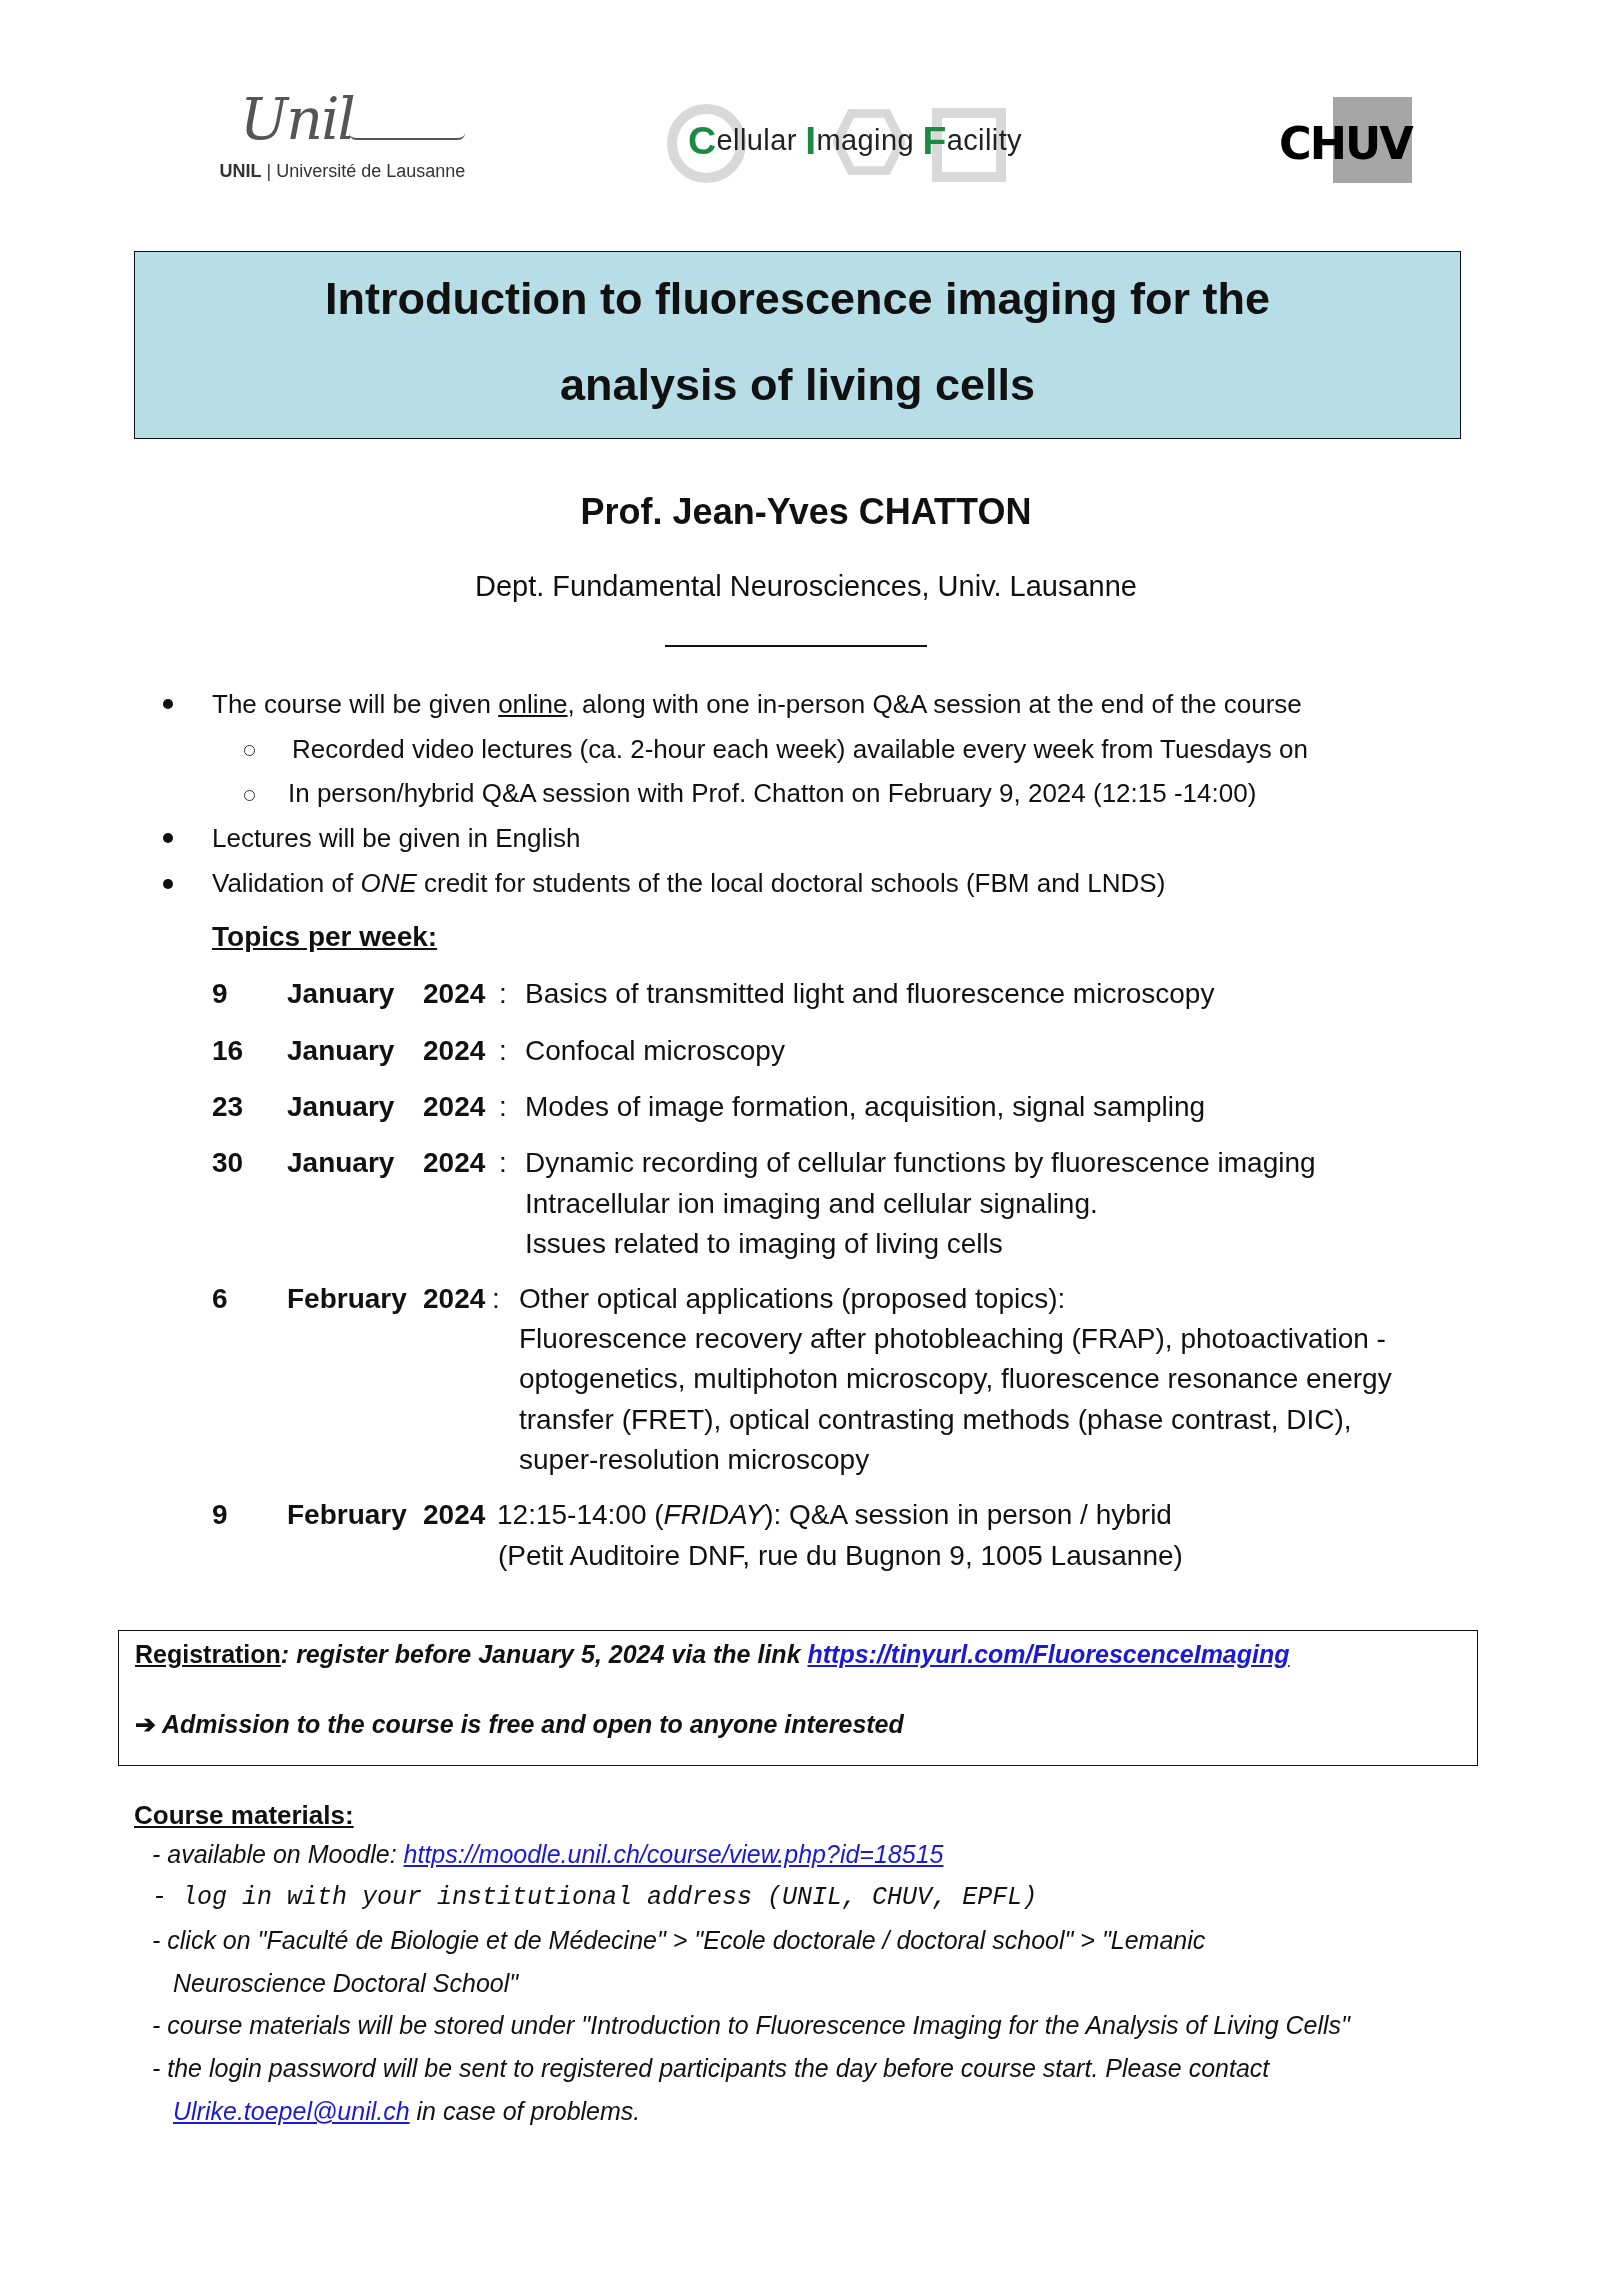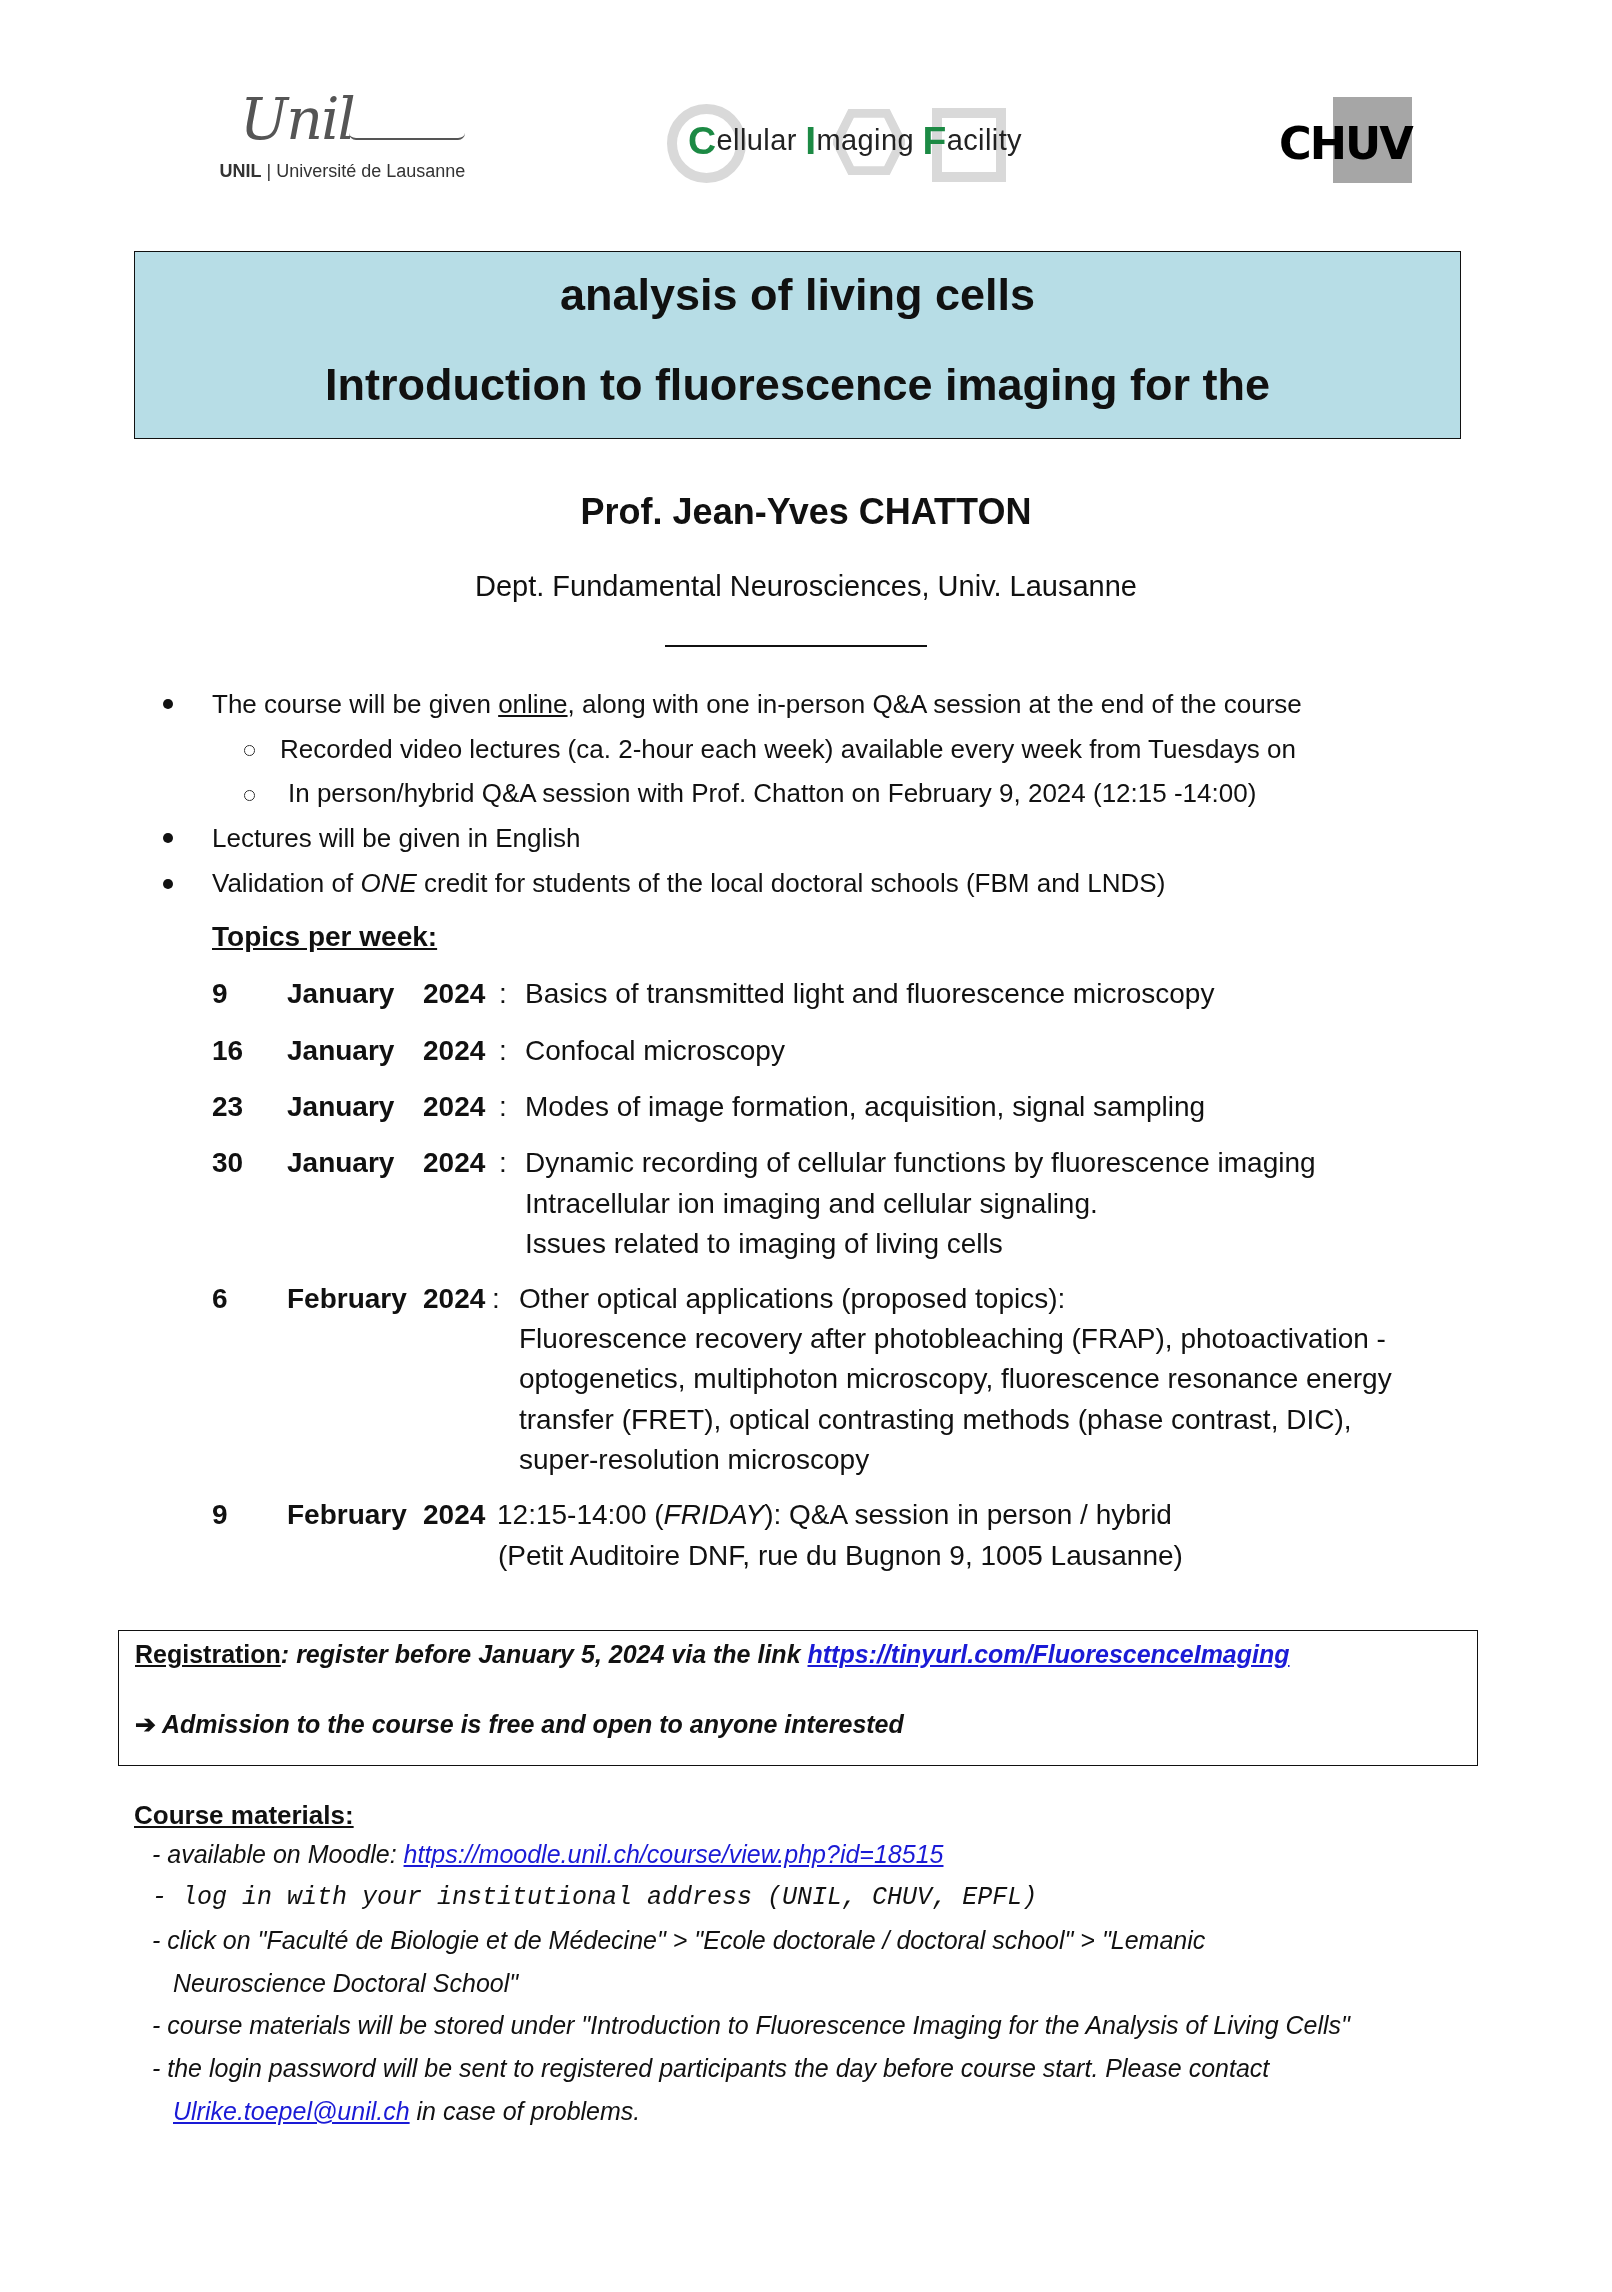--- a/index.html
+++ b/index.html
@@ -82,36 +82,36 @@
   <span class="cif-square"></span>
   <span class="cif-text"><span class="cap">C</span><span>ellular </span><span class="cap">I</span><span>maging </span><span class="cap">F</span><span>acility</span></span>
 </div>
 
 <div class="abs chuv-logo">
   <span class="chuv-bg"></span>
   <span class="chuv-text">CHUV</span>
 </div>
 
 <div class="abs title-box">
+  <div class="title-line title-line1">Introduction to fluorescence imaging for the</div>
   <div class="title-line">analysis of living cells</div>
-  <div class="title-line title-line1">Introduction to fluorescence imaging for the</div>
 </div>
 
 <div class="abs prof">Prof.  Jean-Yves CHATTON</div>
 <div class="abs dept">Dept. Fundamental Neurosciences, Univ. Lausanne</div>
 <div class="abs sep"></div>
 
 <div>
   <span class="bullet-dot" style="left:163px; top:699px;"></span>
   <div class="line" style="left:212px; top:688px;">
     <span>The course will be given </span><span class="u">online</span><span>, along with one in-person Q&amp;A session at the end of the course</span>
   </div>
 
   <span class="bullet-ring" style="left:244px; top:745px;"></span>
-  <div class="line" style="left:280px; top:733px;">Recorded video lectures (ca. 2-hour each week) available every week from Tuesdays on</div>
+  <div class="line" style="left:292px; top:733px;">Recorded video lectures (ca. 2-hour each week) available every week from Tuesdays on</div>
 
   <span class="bullet-ring" style="left:244px; top:790px;"></span>
   <div class="line" style="left:288px; top:777px;">In person/hybrid Q&amp;A session with Prof. Chatton on February 9, 2024 (12:15 -14:00)</div>
 
   <span class="bullet-dot" style="left:163px; top:833px;"></span>
   <div class="line" style="left:212px; top:822px;">Lectures will be given in English</div>
 
   <span class="bullet-dot" style="left:163px; top:879px;"></span>
   <div class="line" style="left:212px; top:867px;text-align:center;">
     <span>Validation of </span><span class="i">ONE</span><span> credit for students of the local doctoral schools (FBM and LNDS)</span>

